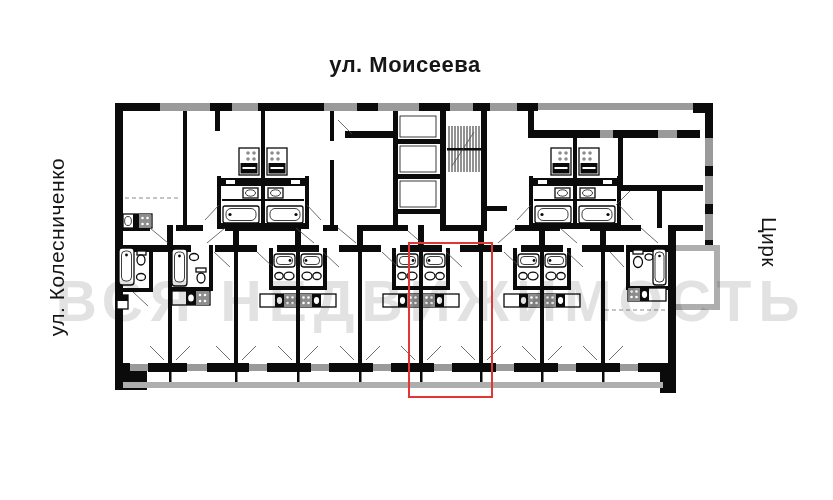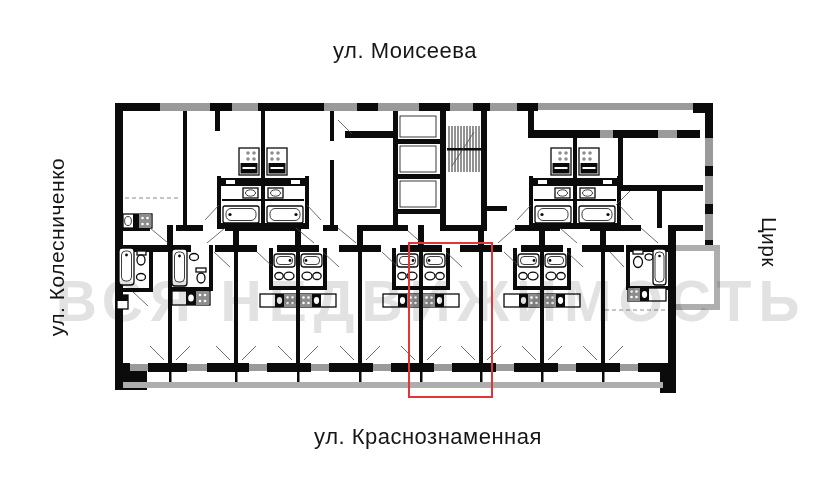--- a/index.html
+++ b/index.html
@@ -7,21 +7,21 @@
     width:833px;height:500px;background:#fff;overflow:hidden;
     font-family:"Liberation Sans", sans-serif;
   }
   .stage{position:relative;width:833px;height:500px;background:#fff;}
   .plan-svg{position:absolute;left:0;top:0;}
   .overlay-svg{position:absolute;left:0;top:0;z-index:4;}
   .street{
     position:absolute;color:#161616;font-size:22px;font-weight:400;
     white-space:nowrap;z-index:1;letter-spacing:.5px;
   }
-  .street.top{left:405px;top:38px;transform:translateX(-50%);}
+  .street.top{left:405px;top:52px;transform:translateX(-50%);font-weight:bold;}
   .street.bottom{left:428px;top:424px;transform:translateX(-50%);}
   .street.left{left:57px;top:247px;transform:translate(-50%,-50%) rotate(-90deg);font-size:21px;}
   .street.right{left:769px;top:242px;transform:translate(-50%,-50%) rotate(90deg);font-size:21px;}
   .watermark{
     position:absolute;left:431px;top:256px;transform:translate(-50%,-50%);
     font-size:57px;font-weight:700;letter-spacing:7px;white-space:nowrap;
     color:var(--wm,#e2e2e2);z-index:3;mix-blend-mode:multiply;pointer-events:none;margin-top:45px;
   }
   
   .w{fill:var(--wall,#0b0b0b);}
@@ -349,21 +349,20 @@
       <line class="dg" x1="487" y1="360" x2="501" y2="346"></line>
       <line class="dg" x1="536" y1="360" x2="522" y2="346"></line>
       <line class="dg" x1="548" y1="360" x2="562" y2="346"></line>
       <line class="dg" x1="597" y1="360" x2="583" y2="346"></line>
       <line class="dg" x1="609" y1="360" x2="623" y2="346"></line>
       <line class="dg" x1="352" y1="134" x2="338" y2="120"></line>
     </g>
   </svg>
 
   <div class="street top">ул. Моисеева</div>
-  <div class="street bottom">ул. Краснознаменная</div>
   <div class="street left">ул. Колесниченко</div>
   <div class="street right">Цирк</div>
 
   <div class="watermark">ВСЯ НЕДВИЖИМОСТЬ</div>
 
   <svg class="overlay-svg" width="833" height="500" viewBox="0 0 833 500">
     <rect x="409" y="243" width="83" height="154" fill="none" stroke-width="2" stroke="#e23636"></rect>
   </svg>
 
 </div>

